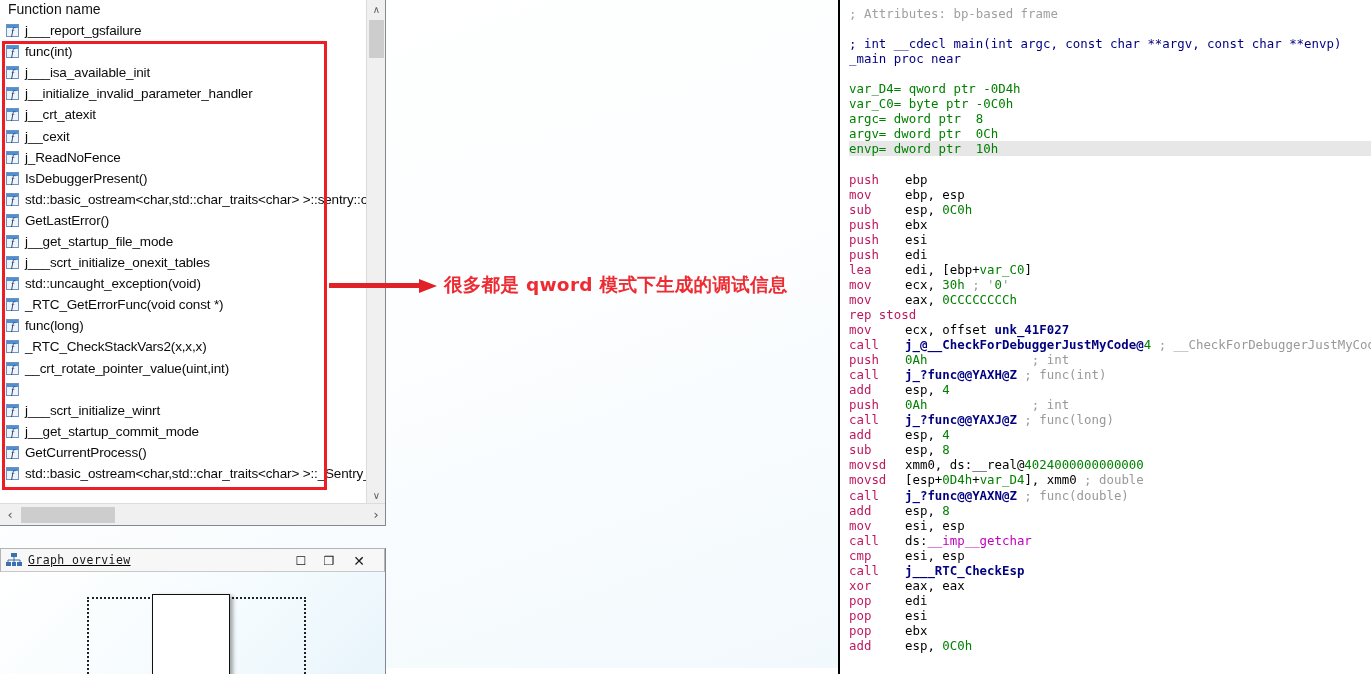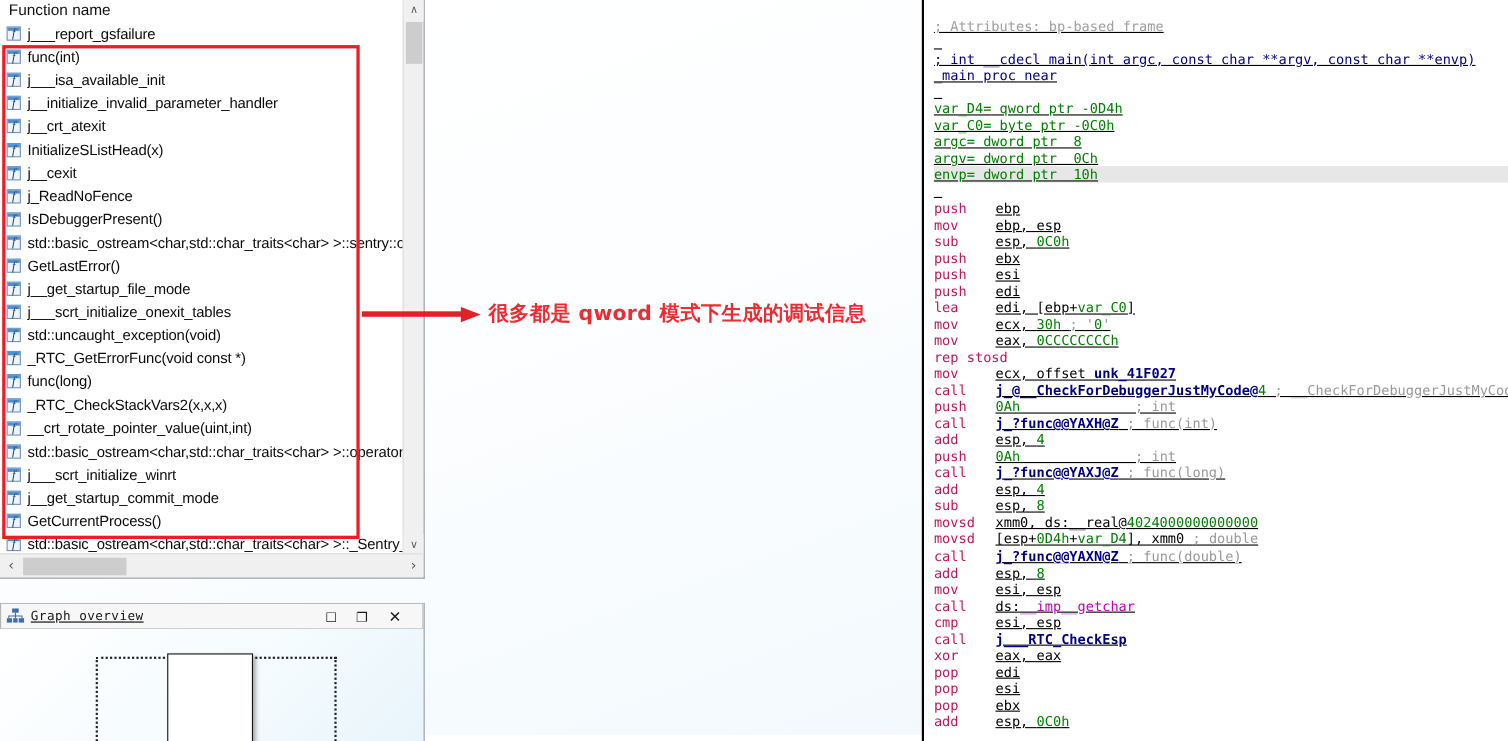--- a/index.html
+++ b/index.html
@@ -253,24 +253,23 @@
     position: absolute;
     left: 838px; top: 0;
     width: 533px;
     height: 674px;
     background: #ffffff;
     border-left: 2px solid #000000;
     overflow: hidden;
     font-family: "DejaVu Sans Mono", monospace;
     font-size: 12.4px;
     line-height: 15.05px;
-    padding-top: 16px;
+    padding-top: 6px;
     padding-left: 9px;
     white-space: pre;
-    text-decoration: underline;
   }
   .asm-line {
     height: 15.05px;
     white-space: pre;
   }
   .asm-line.hl { background: #e7e7e7; }
   .mn   { display: inline-block; width: 56px; color: #be185d; }
   .cmt  { color: #999999; }
   .hdrcmt { color: #a0a0a0; }
   .kw   { color: #000080; }
@@ -305,24 +304,20 @@
         <div class="fn-row">
           <span class="fn-icon"></span>
           <span class="fn-label">j__initialize_invalid_parameter_handler</span>
         </div>
         <div class="fn-row">
           <span class="fn-icon"></span>
           <span class="fn-label">j__crt_atexit</span>
         </div>
         <div class="fn-row">
           <span class="fn-icon"></span>
-          <span class="fn-label">InitializeSListHead(x)</span>
-        </div>
-        <div class="fn-row">
-          <span class="fn-icon"></span>
           <span class="fn-label">j__cexit</span>
         </div>
         <div class="fn-row">
           <span class="fn-icon"></span>
           <span class="fn-label">j_ReadNoFence</span>
         </div>
         <div class="fn-row">
           <span class="fn-icon"></span>
           <span class="fn-label">IsDebuggerPresent()</span>
         </div>
@@ -357,21 +352,20 @@
         <div class="fn-row">
           <span class="fn-icon"></span>
           <span class="fn-label">_RTC_CheckStackVars2(x,x,x)</span>
         </div>
         <div class="fn-row">
           <span class="fn-icon"></span>
           <span class="fn-label">__crt_rotate_pointer_value(uint,int)</span>
         </div>
         <div class="fn-row">
           <span class="fn-icon"></span>
-          <span class="fn-label">std::basic_ostream&lt;char,std::char_traits&lt;char&gt; &gt;::operator</span>
         </div>
         <div class="fn-row">
           <span class="fn-icon"></span>
           <span class="fn-label">j___scrt_initialize_winrt</span>
         </div>
         <div class="fn-row">
           <span class="fn-icon"></span>
           <span class="fn-label">j__get_startup_commit_mode</span>
         </div>
         <div class="fn-row">

